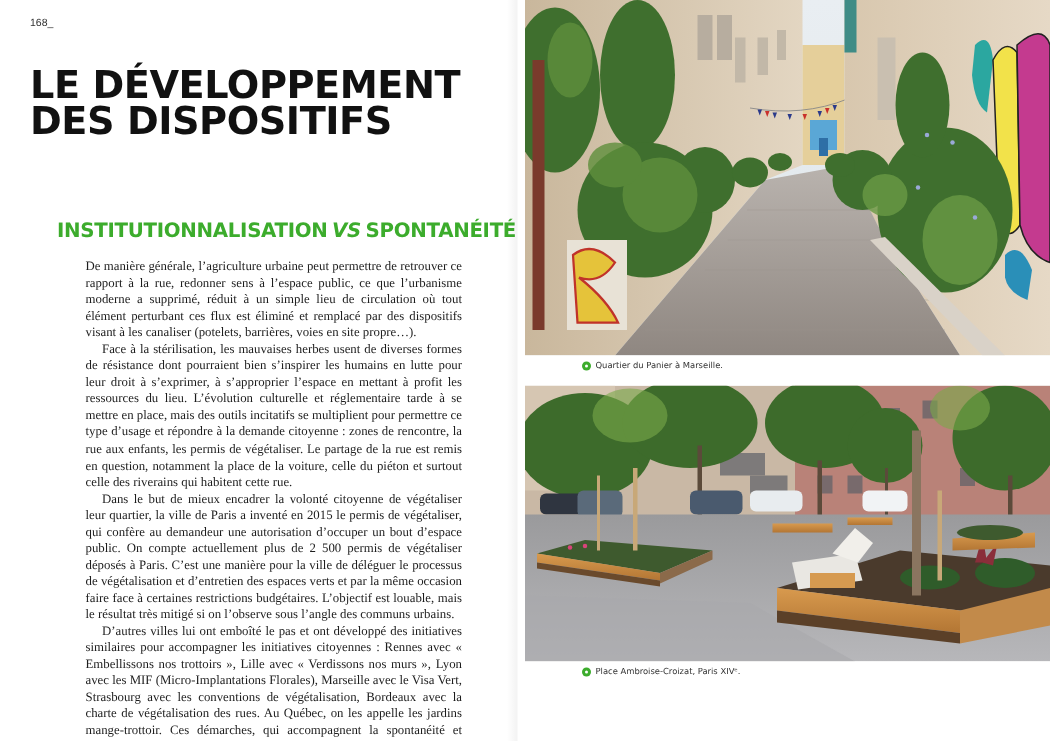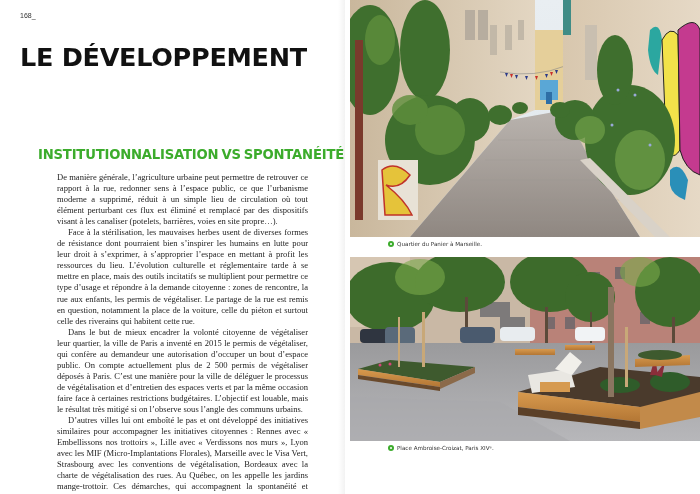--- a/index.html
+++ b/index.html
@@ -27,21 +27,21 @@
       font-size: 25.5px; line-height: 24px; letter-spacing: -0.3px;
       color: #111; text-transform: uppercase;
     }
     .title span { display: block; }
     .subtitle {
       position: absolute; left: 38px; top: 147px; margin: 0;
       font-family: "DejaVu Sans", sans-serif; font-weight: bold;
       font-size: 13.2px; letter-spacing: -0.2px; color: #3cac2c;
       text-transform: uppercase; white-space: nowrap;
     }
-    .subtitle .vs { margin: 0 3px; }
+    .subtitle .vs { font-style: italic; margin: 0 3px; }
 
     .body-text {
       position: absolute; left: 57px; top: 172px; width: 251px;
       font-size: 8.55px; line-height: 11.05px; text-align: justify;
       hyphens: auto; color: #1d1d1d;
     }
     .body-text p { margin: 0; text-indent: 11px; }
     .body-text p.first { text-indent: 0; }
 
     .photo {
@@ -69,20 +69,21 @@
 </head>
 <body>
 
 <div class="spread">
 
   <div class="left-page">
     <div class="folio">168_</div>
 
     <h1 class="title">
       <span>LE DÉVELOPPEMENT</span>
+      <span>DES DISPOSITIFS</span>
     </h1>
 
     <h2 class="subtitle">
       <span>INSTITUTIONNALISATION</span><span class="vs">VS</span><span>SPONTANÉITÉ</span>
     </h2>
 
     <div class="body-text" lang="fr">
       <p class="first">De manière générale, l’agriculture urbaine peut permettre de retrouver ce rapport à la rue, redonner sens à l’espace public, ce que l’urbanisme moderne a supprimé, réduit à un simple lieu de circulation où tout élément perturbant ces flux est éliminé et remplacé par des dispositifs visant à les canaliser (potelets, barrières, voies en site propre…).</p>
       <p>Face à la stérilisation, les mauvaises herbes usent de diverses formes de résistance dont pourraient bien s’inspirer les humains en lutte pour leur droit à s’exprimer, à s’approprier l’espace en mettant à profit les ressources du lieu. L’évolution culturelle et réglementaire tarde à se mettre en place, mais des outils incitatifs se multiplient pour permettre ce type d’usage et répondre à la demande citoyenne : zones de rencontre, la rue aux enfants, les permis de végétaliser. Le partage de la rue est remis en question, notamment la place de la voiture, celle du piéton et surtout celle des riverains qui habitent cette rue.</p>
       <p>Dans le but de mieux encadrer la volonté citoyenne de végétaliser leur quartier, la ville de Paris a inventé en 2015 le permis de végétaliser, qui confère au demandeur une autorisation d’occuper un bout d’espace public. On compte actuellement plus de 2 500 permis de végétaliser déposés à Paris. C’est une manière pour la ville de déléguer le processus de végétalisation et d’entretien des espaces verts et par la même occasion faire face à certaines restrictions budgétaires. L’objectif est louable, mais le résultat très mitigé si on l’observe sous l’angle des communs urbains.</p>

